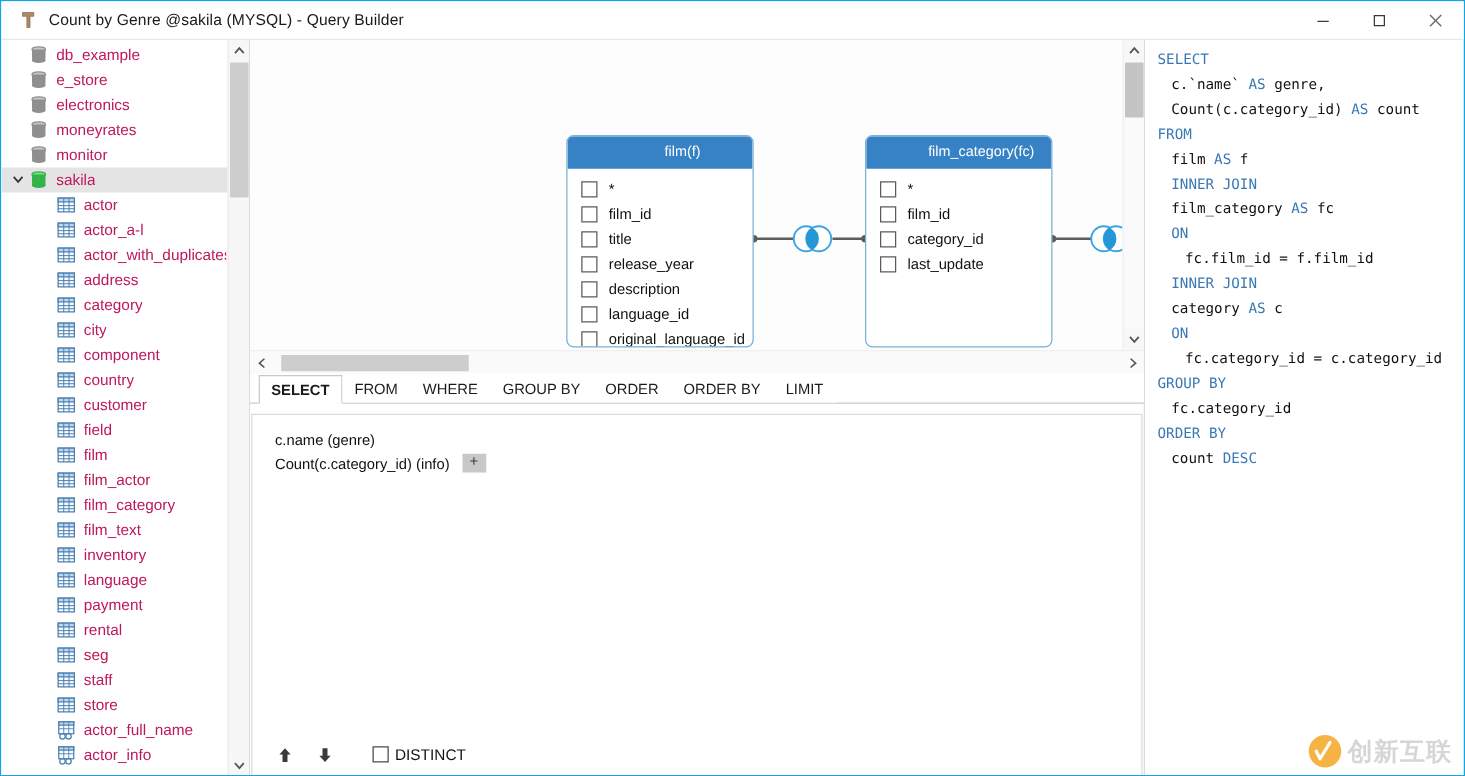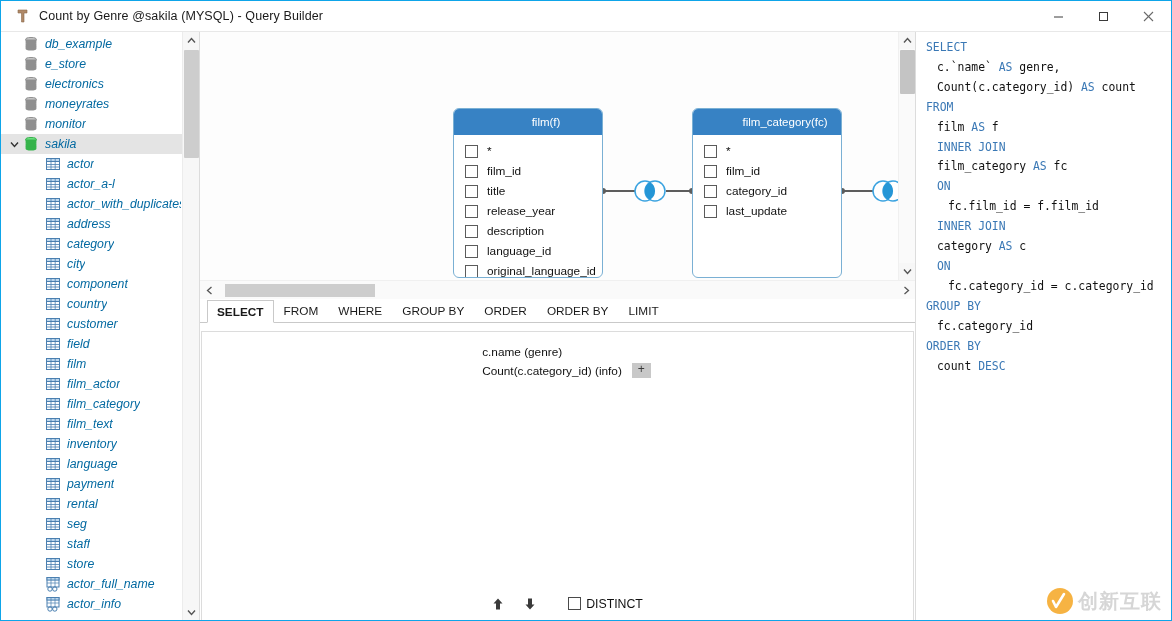--- a/index.html
+++ b/index.html
@@ -45,24 +45,23 @@
     width: 199px; height: 589px;
     background: #ffffff;
     border-right: 1px solid #dcdcdc;
     position: relative;
     overflow: hidden;
   }
   .tree { padding-top: 2px; }
   .tree-row {
     height: 20px;
     display: flex; align-items: center;
-    font-size: 12.3px; color: #0369a1;
+    font-size: 12.3px; color: #be185d;
     white-space: nowrap;
     padding-right: 18px;
-    font-style: italic;
   }
   .tree-row.db { padding-left: 22px; }
   .tree-row.tbl { padding-left: 44px; }
   .tree-row.selected { background: #e4e4e4; }
   .tw-chev { position: absolute; left: 6px; width: 14px; text-align: center; font-size: 10px; color: #333; }
   .tree-row.db { position: relative; }
   .ico { width: 16px; height: 16px; margin-right: 6px; flex: 0 0 16px; }
   .lbl { overflow: hidden; text-overflow: clip; }
 
   
@@ -176,21 +175,20 @@
   }
 
   
   .clause-panel {
     flex: 1;
     margin: 8px 1px 0 1px;
     border: 1px solid #dcdcdc;
     background: #fff;
     display: flex; flex-direction: column;
     position: relative;
-    align-items: center;
   }
   .clause-list { padding: 10px 0 0 18px; }
   .clause-row {
     height: 19px; display: flex; align-items: center;
     font-size: 11.8px; color: #111;
   }
   .plus-btn {
     width: 19px; height: 15px; margin-left: 10px;
     background: #c8c8c8; color: #3a3a3a;
     font-size: 12px; line-height: 13px; text-align: center;

